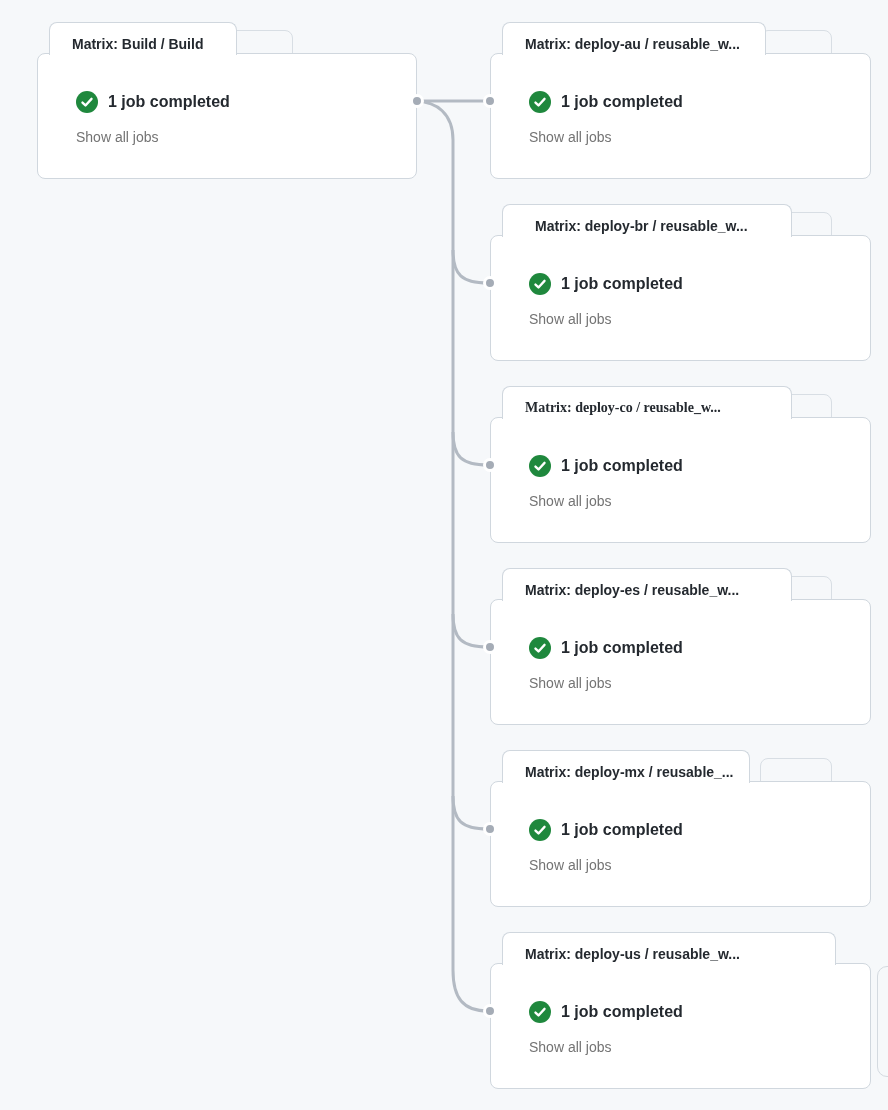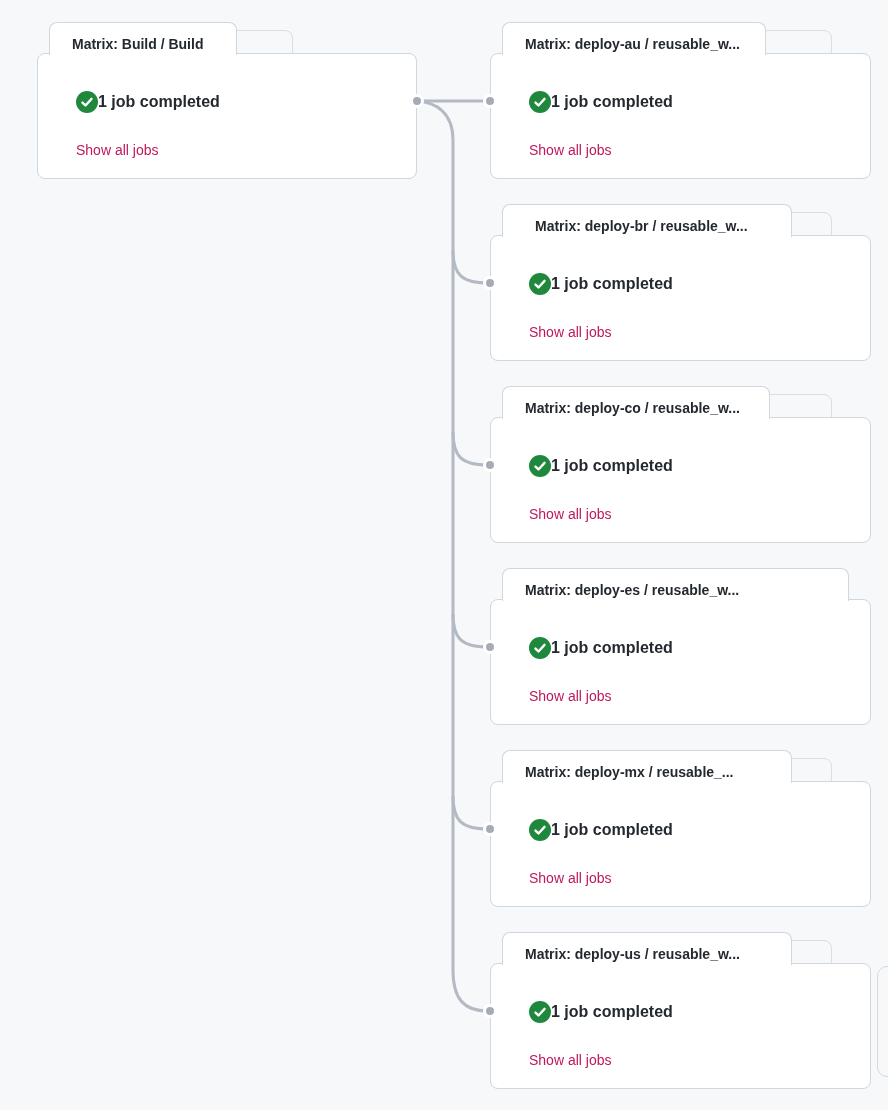--- a/index.html
+++ b/index.html
@@ -23,27 +23,27 @@
   .tab{
     position:absolute;z-index:3;top:0;left:12px;height:33px;
     background:#ffffff;border:1px solid #d0d7de;border-bottom:none;
     border-radius:8px 8px 0 0;box-sizing:border-box;
     display:flex;align-items:center;
     padding:9px 0 0 22px;
     font-size:14px;font-weight:600;color:#24292f;white-space:nowrap;overflow:hidden;
   }
   .status-row{
     position:absolute;top:37px;left:38px;height:22px;
-    display:flex;align-items:center;
+    display:flex;align-items:center;gap:10px;
   }
   .status-row .check{width:22px;height:22px;flex:0 0 auto;display:block;}
   .status-text{font-size:16px;font-weight:600;color:#24292f;white-space:nowrap;}
   .show-link{
-    position:absolute;top:88px;left:38px;
-    font-size:14px;color:#be185d;cursor:pointer;white-space:nowrap;
+    position:absolute;top:75px;left:38px;
+    font-size:14px;color:#737373;cursor:pointer;white-space:nowrap;
   }
   .connectors{position:absolute;left:0;top:0;z-index:5;pointer-events:none;}
   .offscreen-corner{
     position:absolute;left:877px;top:966px;width:60px;height:111px;z-index:1;
     border:1.5px solid #d4dae0;border-radius:10px;background:transparent;box-sizing:border-box;
   }
 </style>
 </head>
 <body>
 
@@ -103,72 +103,72 @@
   <div class="card" style="top:31px;left:0;width:381px;height:126px;">
     <div class="status-row">
       <svg class="check" viewBox="0 0 16 16">
         <circle cx="8" cy="8" r="8" fill="#1f883d"></circle>
         <path d="M4.7 8.4 L6.9 10.5 L11.3 5.7" fill="none" stroke="#ffffff" stroke-width="1.7" stroke-linecap="round" stroke-linejoin="round"></path>
       </svg>
       <span class="status-text">1 job completed</span>
     </div>
     <div class="show-link">Show all jobs</div>
   </div>
-  <div class="tab" style="width:268px;">
+  <div class="tab" style="width:290px;font-family:Liberation Serif, serif;">
     <span>Matrix: deploy-co / reusable_w...</span>
   </div>
 </div>
 
 <div class="group" style="left:490px;top:568px;width:381px;height:157px;">
   <div class="ghost-tab" style="left:270px;top:8px;width:70px;height:30px;"></div>
   <div class="card" style="top:31px;left:0;width:381px;height:126px;">
     <div class="status-row">
       <svg class="check" viewBox="0 0 16 16">
         <circle cx="8" cy="8" r="8" fill="#1f883d"></circle>
         <path d="M4.7 8.4 L6.9 10.5 L11.3 5.7" fill="none" stroke="#ffffff" stroke-width="1.7" stroke-linecap="round" stroke-linejoin="round"></path>
       </svg>
       <span class="status-text">1 job completed</span>
     </div>
     <div class="show-link">Show all jobs</div>
   </div>
-  <div class="tab" style="width:347px;">
+  <div class="tab" style="width:290px;">
     <span>Matrix: deploy-es / reusable_w...</span>
   </div>
 </div>
 
 <div class="group" style="left:490px;top:750px;width:381px;height:157px;">
   <div class="ghost-tab" style="left:270px;top:8px;width:70px;height:30px;"></div>
   <div class="card" style="top:31px;left:0;width:381px;height:126px;">
     <div class="status-row">
       <svg class="check" viewBox="0 0 16 16">
         <circle cx="8" cy="8" r="8" fill="#1f883d"></circle>
         <path d="M4.7 8.4 L6.9 10.5 L11.3 5.7" fill="none" stroke="#ffffff" stroke-width="1.7" stroke-linecap="round" stroke-linejoin="round"></path>
       </svg>
       <span class="status-text">1 job completed</span>
     </div>
     <div class="show-link">Show all jobs</div>
   </div>
-  <div class="tab" style="width:290px;">
+  <div class="tab" style="width:248px;">
     <span>Matrix: deploy-mx / reusable_...</span>
   </div>
 </div>
 
 <div class="group" style="left:490px;top:932px;width:381px;height:157px;">
   <div class="ghost-tab" style="left:270px;top:8px;width:70px;height:30px;"></div>
   <div class="card" style="top:31px;left:0;width:381px;height:126px;">
     <div class="status-row">
       <svg class="check" viewBox="0 0 16 16">
         <circle cx="8" cy="8" r="8" fill="#1f883d"></circle>
         <path d="M4.7 8.4 L6.9 10.5 L11.3 5.7" fill="none" stroke="#ffffff" stroke-width="1.7" stroke-linecap="round" stroke-linejoin="round"></path>
       </svg>
       <span class="status-text">1 job completed</span>
     </div>
     <div class="show-link">Show all jobs</div>
   </div>
-  <div class="tab" style="width:290px;">
+  <div class="tab" style="width:334px;">
     <span>Matrix: deploy-us / reusable_w...</span>
   </div>
 </div>
 
 <div class="offscreen-corner"></div>
 
 <svg class="connectors" width="888" height="1110" viewBox="0 0 888 1110">
   <g fill="none" stroke="#b3bac3" stroke-width="3">
     <path d="M417 101 H490"></path>
     <path d="M417 101 C436 102 453 113 453 140 V970 C453 998 463 1011 488 1011"></path>

